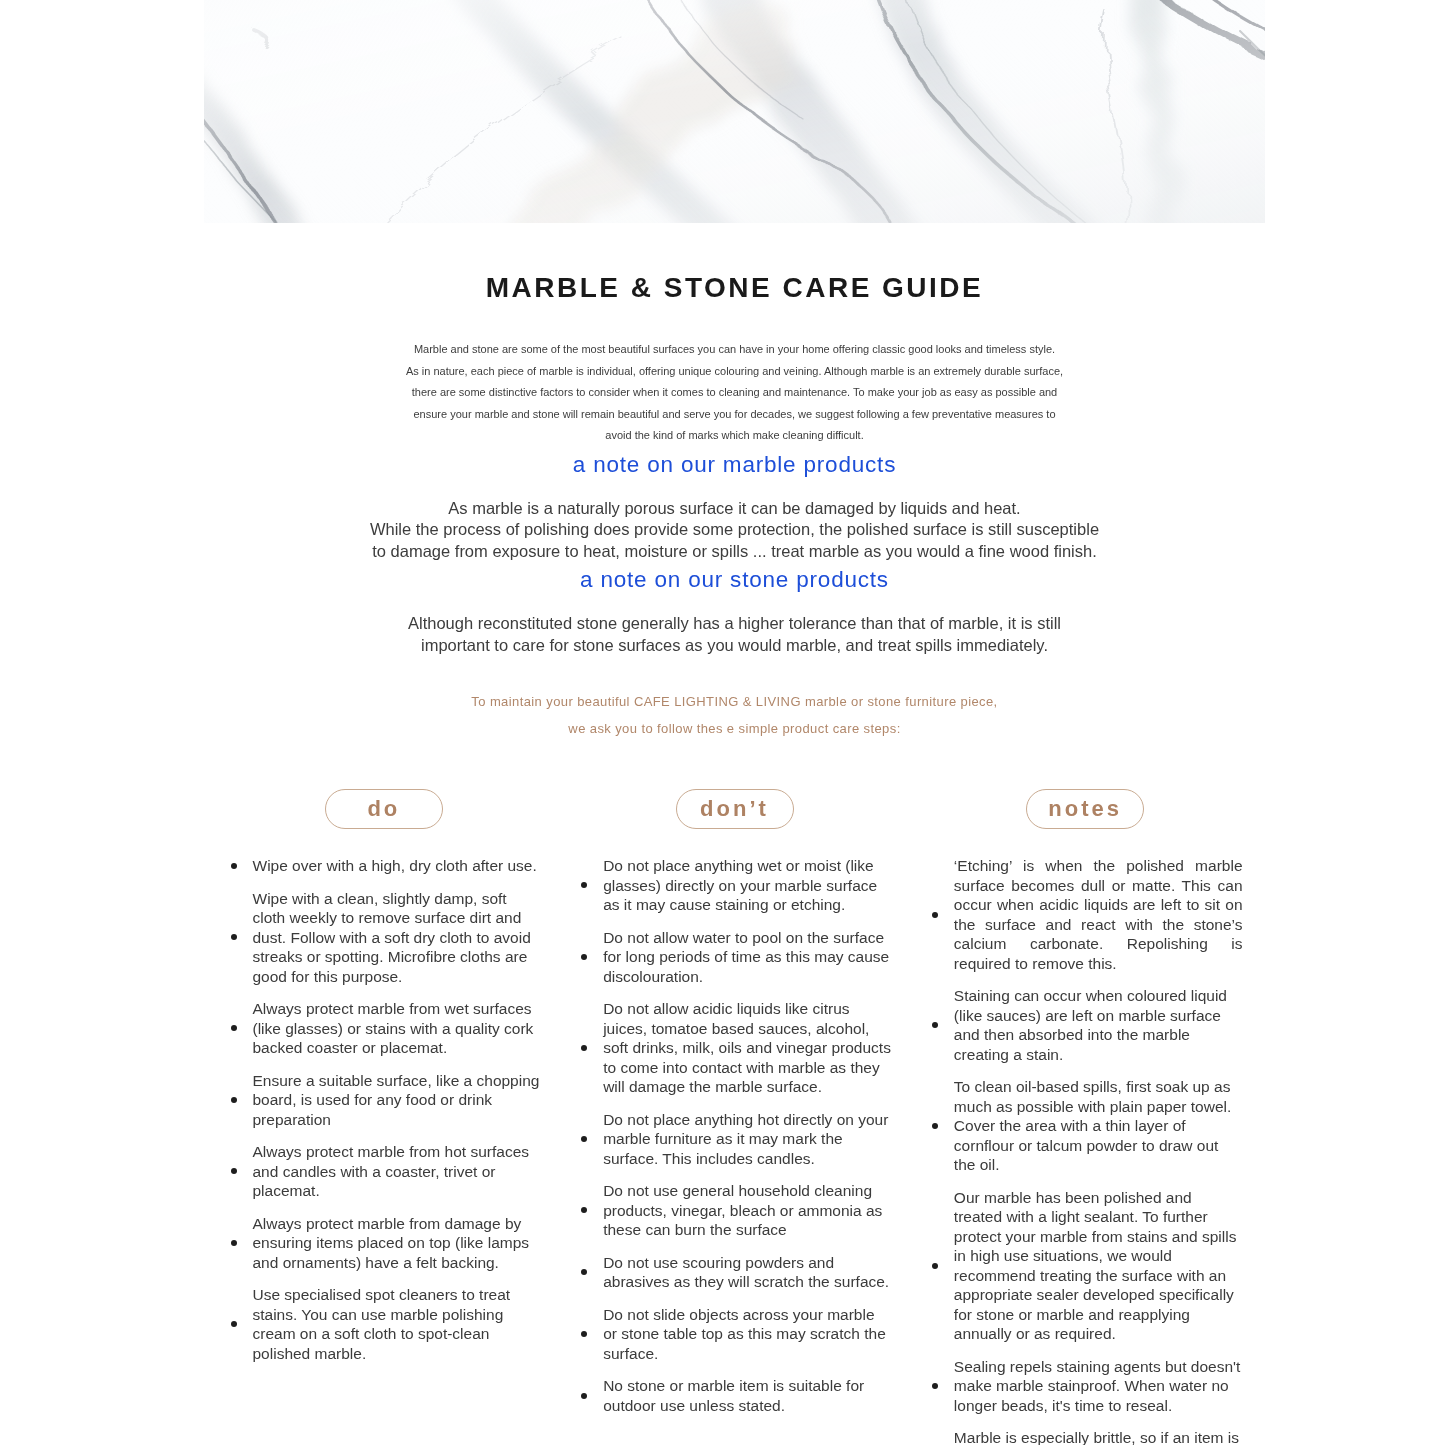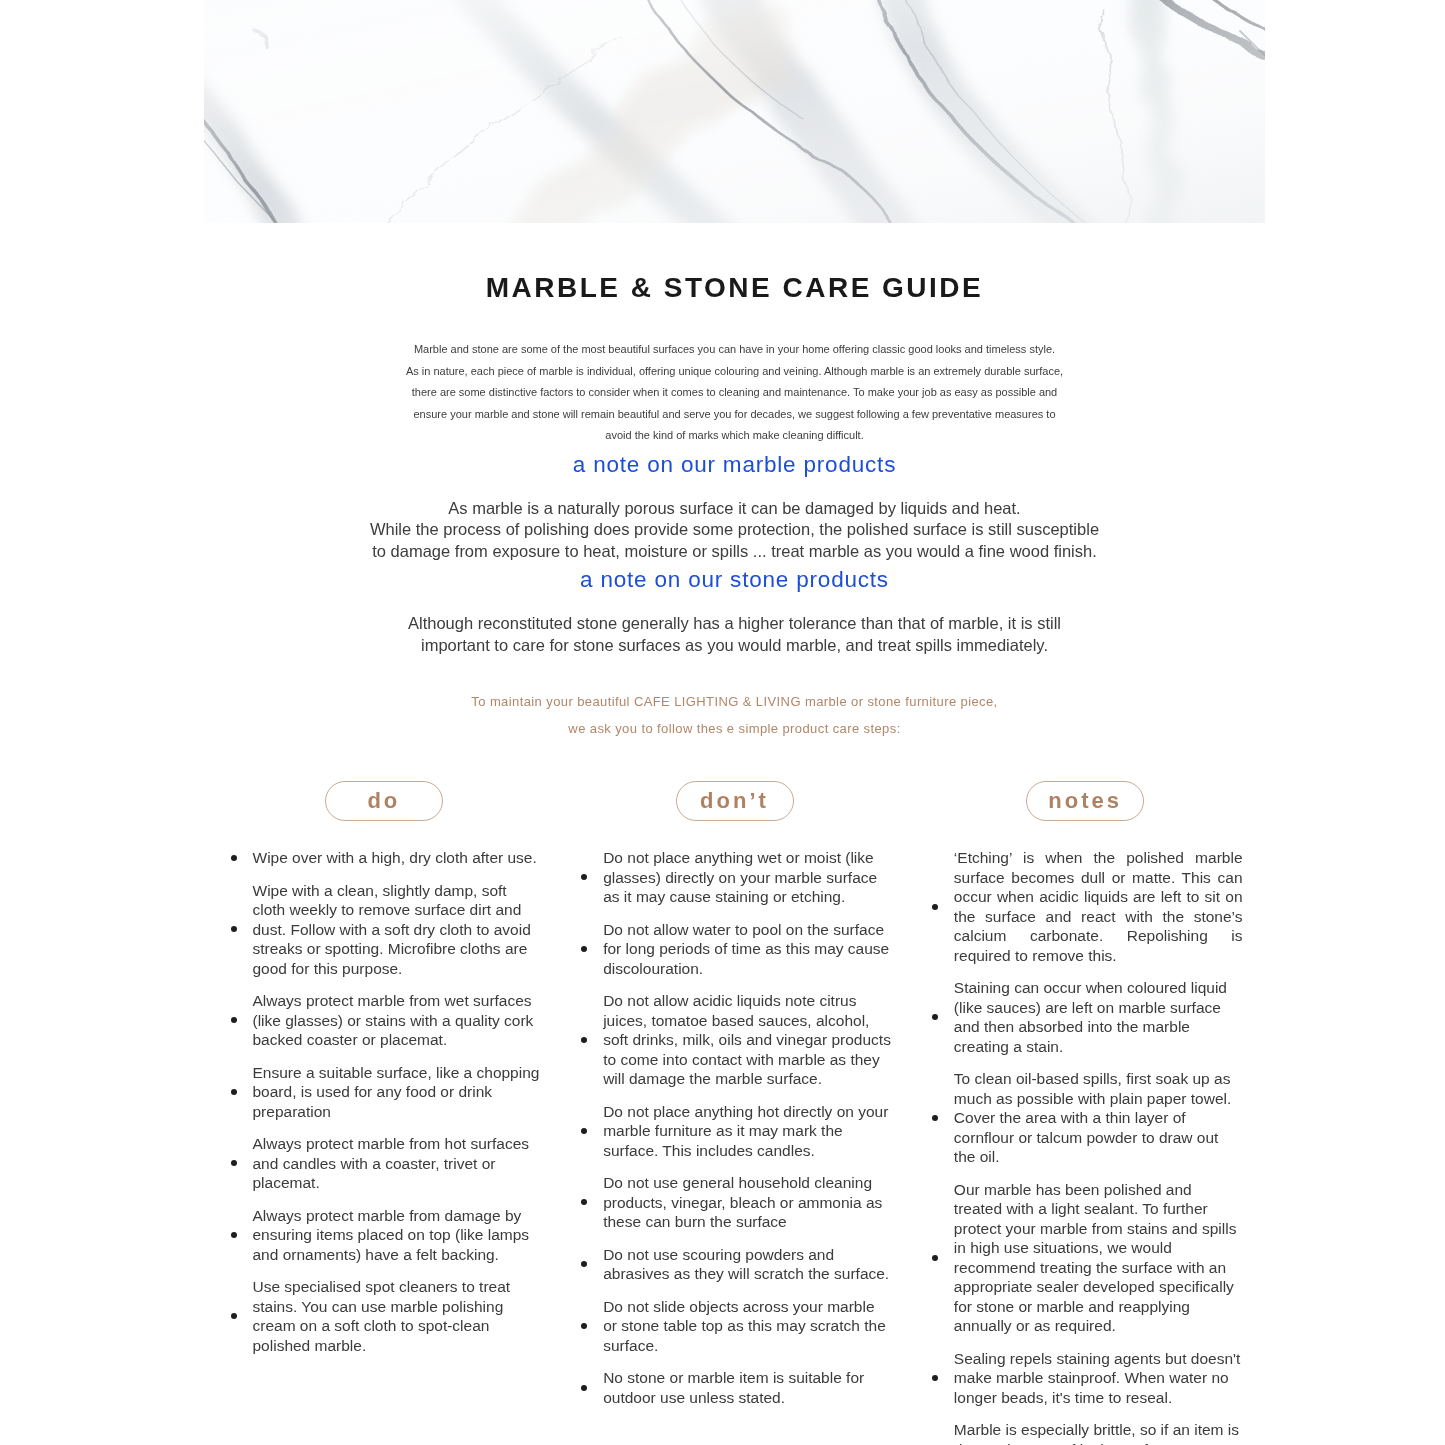--- a/index.html
+++ b/index.html
@@ -70,21 +70,21 @@
   .columns {
     width: 1016px;
     margin: 39px auto 0 auto;
     display: flex;
     gap: 36px;
   }
   .col { flex: 1; min-width: 0; }
   .pill {
     width: 118px;
     height: 40px;
-    margin: 0 auto;
+    margin: 8px auto;
     box-sizing: border-box;
     border: 1.5px solid #c9ab92;
     border-radius: 21px;
     display: flex;
     align-items: center;
     justify-content: center;
     font-size: 22px;
     font-weight: 700;
     letter-spacing: 3px;
     color: #ae8263;
@@ -215,21 +215,21 @@
       </ul>
     </section>
 
     <section class="col col-dont">
       <div class="pill">
         <span>don’t</span>
       </div>
       <ul class="items">
         <li class="item">Do not place anything wet or moist (like glasses) directly on your marble surface as it may cause staining or etching.</li>
         <li class="item">Do not allow water to pool on the surface for long periods of time as this may cause discolouration.</li>
-        <li class="item">Do not allow acidic liquids note citrus juices, tomatoe based sauces, alcohol, soft drinks, milk, oils and vinegar products to come into contact with marble as they will damage the marble surface.</li>
+        <li class="item">Do not allow acidic liquids like citrus juices, tomatoe based sauces, alcohol, soft drinks, milk, oils and vinegar products to come into contact with marble as they will damage the marble surface.</li>
         <li class="item">Do not place anything hot directly on your marble furniture as it may mark the surface. This includes candles.</li>
         <li class="item">Do not use general household cleaning products, vinegar, bleach or ammonia as these can burn the surface</li>
         <li class="item">Do not use scouring powders and abrasives as they will scratch the surface.</li>
         <li class="item">Do not slide objects across your marble or stone table top as this may scratch the surface.</li>
         <li class="item">No stone or marble item is suitable for outdoor use unless stated.</li>
       </ul>
     </section>
 
     <section class="col col-notes">
       <div class="pill">

